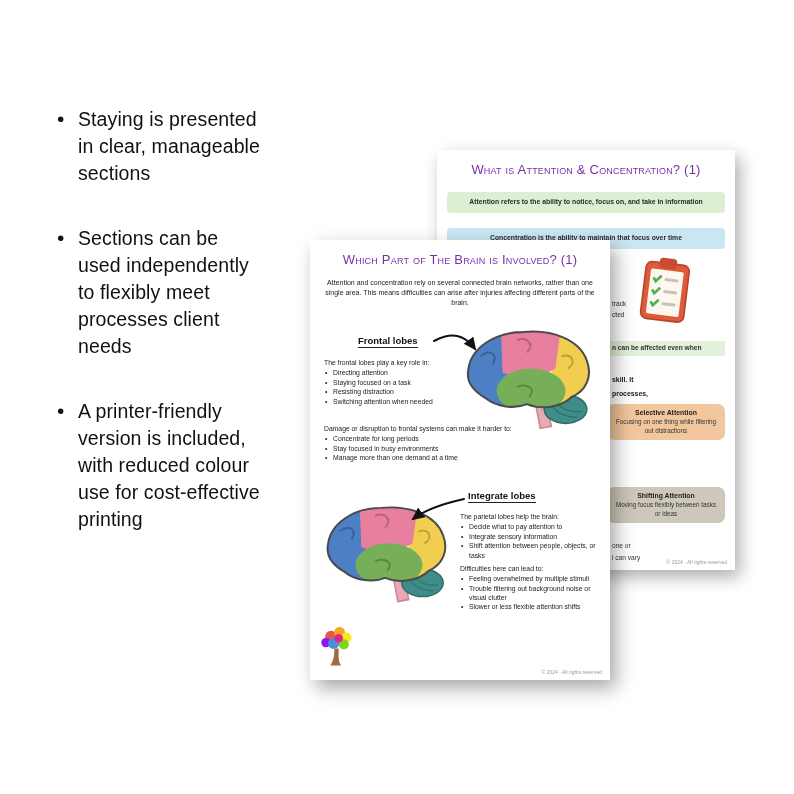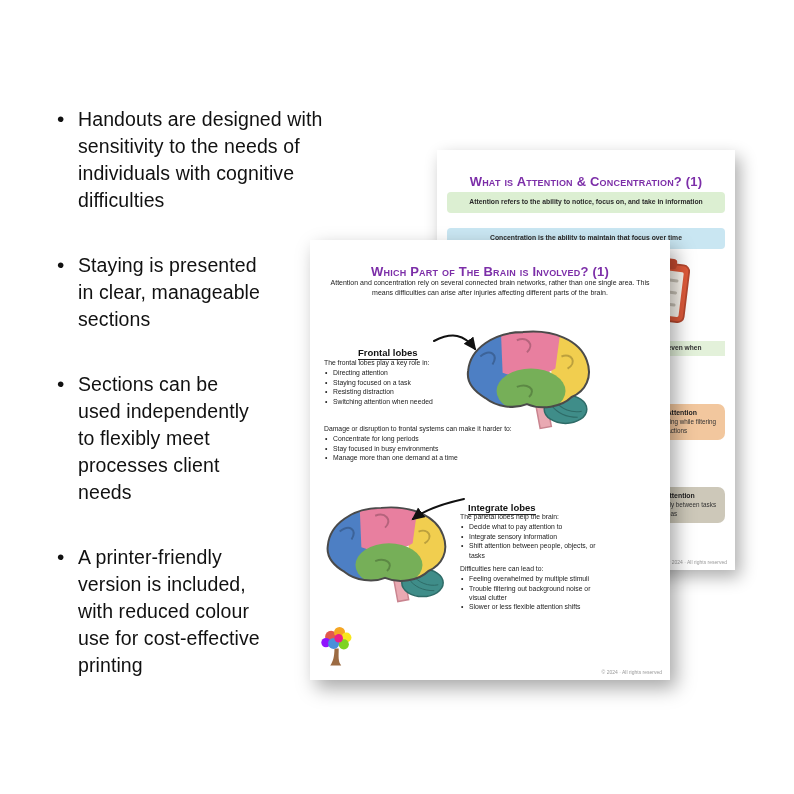--- a/index.html
+++ b/index.html
@@ -18,26 +18,26 @@
     position:relative; padding-left:23px;
     font-size:19.5px; line-height:27px; color:#111;
     margin-bottom:38px; letter-spacing:0.1px;
   }
   .bullet-list li::before { content:"\2022"; position:absolute; left:2px; top:-1px; font-size:21px; }
   .w1{max-width:300px}.w2{max-width:215px}.w3{max-width:210px}.w4{max-width:224px}
 
   
   .page { position:absolute; background:#ffffff; }
   .back-page  { left:437px; top:150px; width:298px; height:420px; box-shadow:5px 7px 16px rgba(0,0,0,0.32); }
-  .front-page { left:310px; top:240px; width:360px; height:440px; box-shadow:6px 8px 18px rgba(0,0,0,0.35); }
+  .front-page { left:310px; top:240px; width:300px; height:440px; box-shadow:6px 8px 18px rgba(0,0,0,0.35); }
 
   .page-title {
     position:absolute; top:12px; left:0; right:0;
-    font-weight:bold; font-variant:small-caps;
-    color:#7C2EA8; text-align:center; font-size:13px; letter-spacing:0.2px;margin-top:12px;
+    font-weight:normal; font-variant:small-caps;
+    color:#7C2EA8; text-align:center; font-size:13px; letter-spacing:0.2px;
   }
   .page-footer { position:absolute; right:8px; bottom:5px; font-size:5px; color:#9a9a9a; }
 
   
   .def-box {
     position:absolute; left:10px; right:10px;
     text-align:center; font-weight:bold; font-size:6.8px; color:#2b2b2b;
     padding:6px 6px; border-radius:4px; line-height:1.3;
   }
   .def-box.green { top:42px; background:#DCEFD2; }
@@ -59,21 +59,21 @@
   .mini-title { font-size:6.9px; font-weight:700; color:#222; margin-bottom:2px; }
   .mini-body  { font-size:6.3px; color:#333; line-height:1.35; }
 
   
   .intro {
     position:absolute; top:38px; left:14px; right:14px;
     text-align:center; font-size:7px; line-height:1.42; color:#222;
   }
   .lobe-label {
     position:absolute; font-size:9.5px; font-weight:700; color:#111;
-    border-bottom:1.4px solid #222; padding-bottom:1px; white-space:nowrap;margin-top:12px;
+    border-bottom:1.4px solid #222; padding-bottom:1px; white-space:nowrap;
   }
   .frontal-label  { left:48px;  top:95px; }
   .parietal-label { left:158px; top:250px; }
 
   .arrow-layer { position:absolute; inset:0; width:300px; height:440px; pointer-events:none; z-index:5; }
 
   .brain { position:absolute; }
   .brain1 { left:148px; top:84px;  width:142px; }
   .brain2 { left:8px;   top:260px; width:138px; }
   .brain svg { display:block; width:100%; height:auto; }
@@ -90,21 +90,20 @@
 
   .logo { position:absolute; left:10px; bottom:12px; width:34px; height:44px; }
   .logo svg, .clipboard svg { display:block; width:100%; height:100%; }
 </style>
 </head>
 <body>
 
 <div class="canvas">
 
   <ul class="bullet-list">
-    <li class="w1">Handouts are designed with sensitivity to the needs of individuals with cognitive difficulties</li>
     <li class="w2">Staying is presented in clear, manageable sections</li>
     <li class="w3">Sections can be used independently to flexibly meet processes client needs</li>
     <li class="w4">A printer-friendly version is included, with reduced colour use for cost-effective printing</li>
   </ul>
 
   <div class="page back-page">
     <div class="page-title">What is Attention &amp; Concentration? (1)</div>
 
     <div class="def-box green">Attention refers to the ability to notice, focus on, and take in information</div>
     <div class="def-box blue">Concentration is the ability to maintain that focus over time</div>

